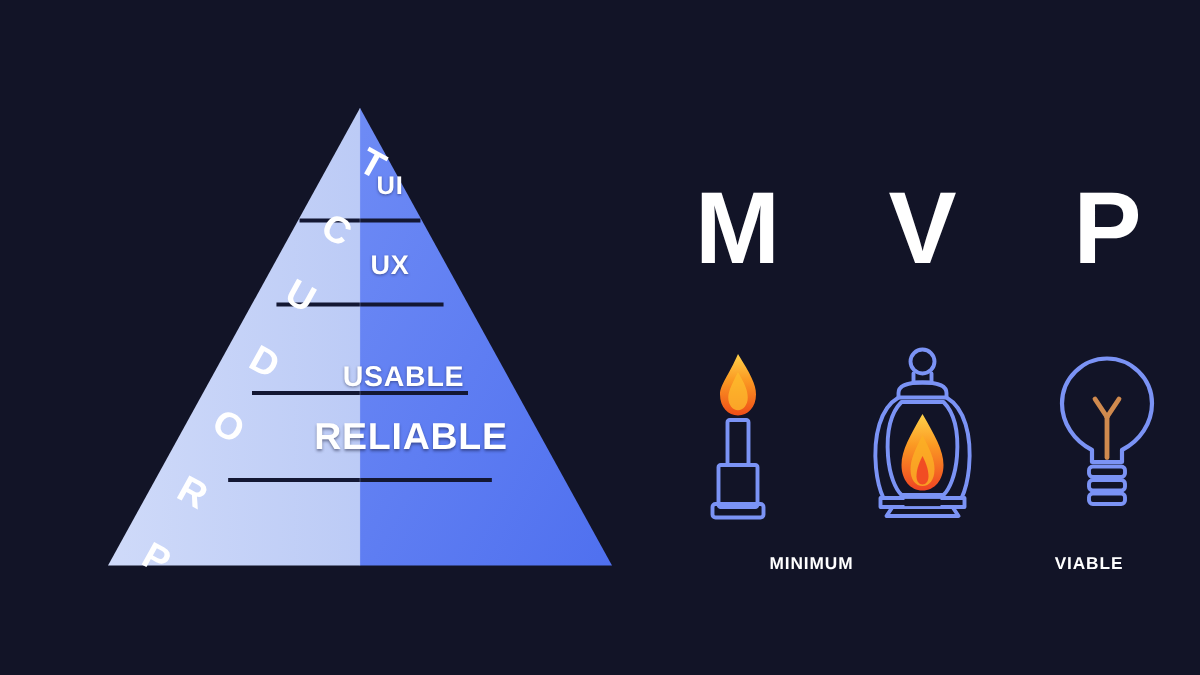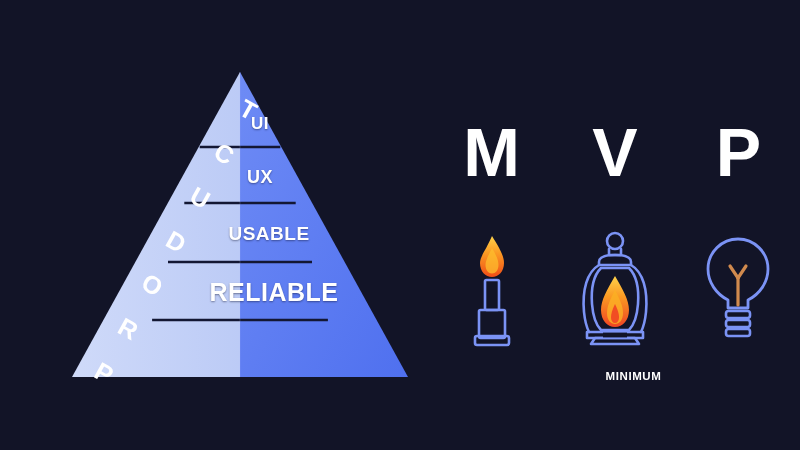--- a/index.html
+++ b/index.html
@@ -38,21 +38,21 @@
     color: #ffffff;
     font-weight: bold;
     letter-spacing: 0.5px;
     white-space: nowrap;
     transform: translate(-50%, -50%);
     text-shadow: 0 1px 2px rgba(10,14,40,0.45);
     pointer-events: none;
   }
   #tier-label-0 { font-size: 17px; }
   #tier-label-1 { font-size: 18px; }
-  #tier-label-2 { font-size: 19px; }
+  #tier-label-2 { font-size: 19px; margin-top: 18px; }
   #tier-label-3 { font-size: 25px; }
   #tier-label-4 { font-size: 19px; }
 
   .product-letter {
     position: absolute;
     color: #ffffff;
     font-weight: bold;
     font-size: 25px;
     transform-origin: 50% 50%;
     white-space: nowrap;
@@ -264,16 +264,19 @@
             <rect x="30" y="101" width="24" height="7" rx="2.5"></rect>
           </g>
         </svg>
       </div>
     </div>
 
     <div id="mvp-captions">
       <div class="mvp-caption-cell">
         <span class="mvp-caption">MINIMUM</span>
       </div>
+      <div class="mvp-caption-cell">
+        <span class="mvp-caption">VIABLE</span>
+      </div>
     </div>
   </div>
 
 </div>
 
 </body></html>

